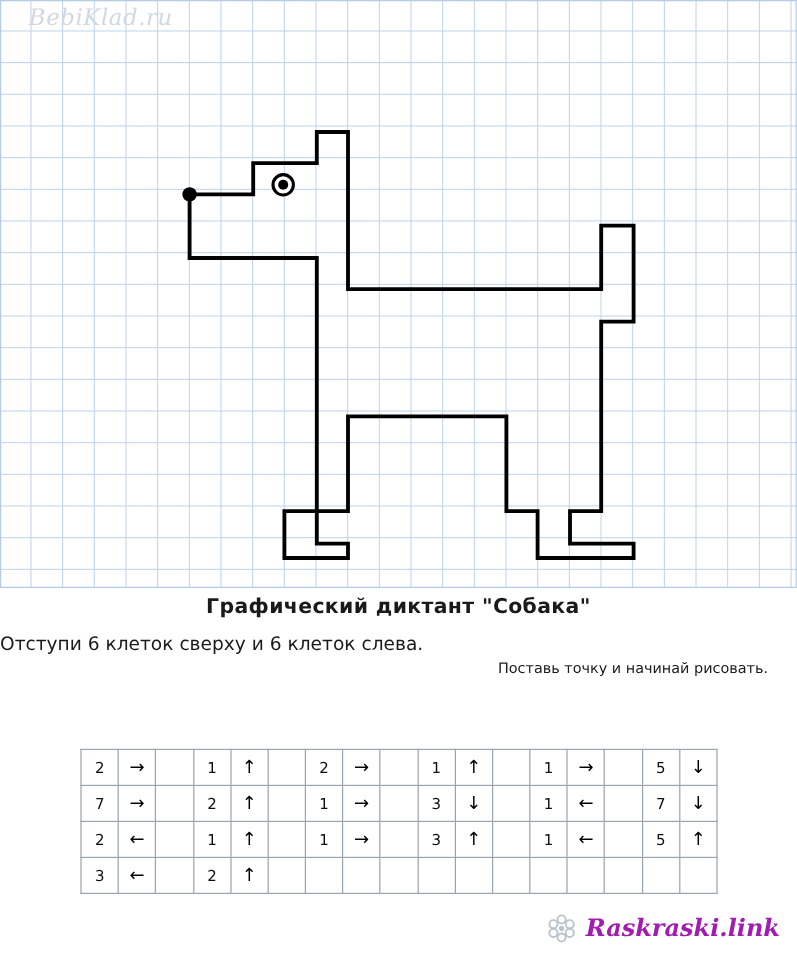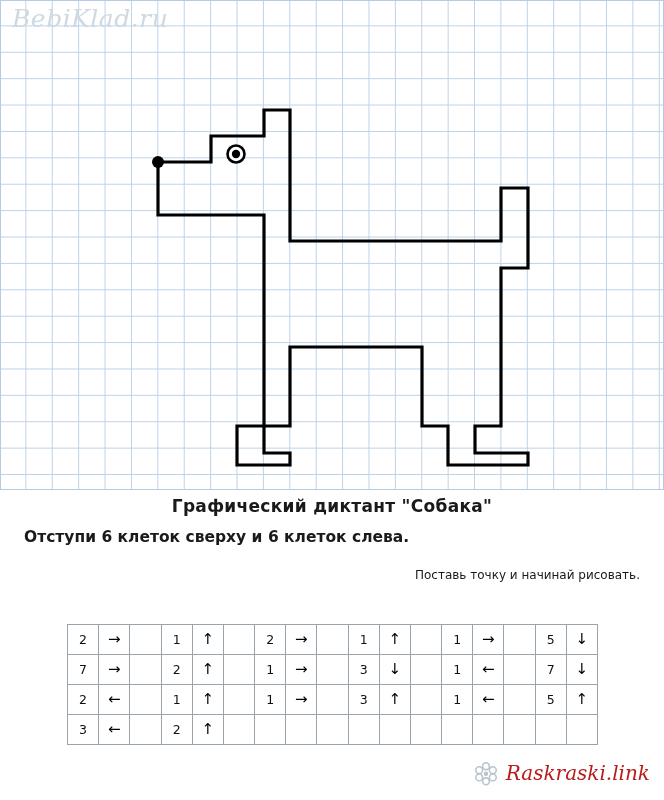--- a/index.html
+++ b/index.html
@@ -33,24 +33,24 @@
     content: "";
     position: absolute;
     inset: 0;
     box-shadow: inset 0 0 0 1px #b4cbe3;
     pointer-events: none;
   }
 
   
   #watermark {
     position: absolute;
-    left: 12px;
+    left: 24px;
     top: 4px;
     font-family: "DejaVu Serif", serif;
-    font-size: 25px;
+    font-size: 19px;
     font-style: italic;
     color: #cfd9e2;
     letter-spacing: 0.5px;
     user-select: none;
   }
 
   
   #dog-drawing {
     position: absolute;
     left: 0;
@@ -73,23 +73,21 @@
   }
   #caption-title {
     font-size: 17px;
     font-weight: bold;
     letter-spacing: 0.3px;
     margin-bottom: 12px;
   }
   #caption-line1 {
     font-size: 15.5px;
     text-align: left;
-    padding-left: 24px;
-    margin-bottom: 22px;
-    font-weight: bold;
+    margin-bottom: 4px;
   }
   #caption-line2 {
     font-size: 12px;
     text-align: right;
     padding-right: 24px;
   }
 
   
   #steps-table-wrap {
     position: absolute;
@@ -138,21 +136,22 @@
     bottom: 14px;
     display: flex;
     align-items: center;
     gap: 7px;
     color: #b9c4cd;
   }
   #footer-logo .brand {
     font-family: "DejaVu Serif", serif;
     font-style: italic;
     font-size: 20px;
-    color: #b91c1c;
+    color: #a21caf;
+    font-weight: bold;
   }
 </style>
 </head>
 <body>
 
 <div id="grid-paper"></div>
 
 <div id="watermark">BebiKlad.ru</div>
 
 <svg id="dog-drawing" viewBox="0 0 664 490" xmlns="http://www.w3.org/2000/svg">

